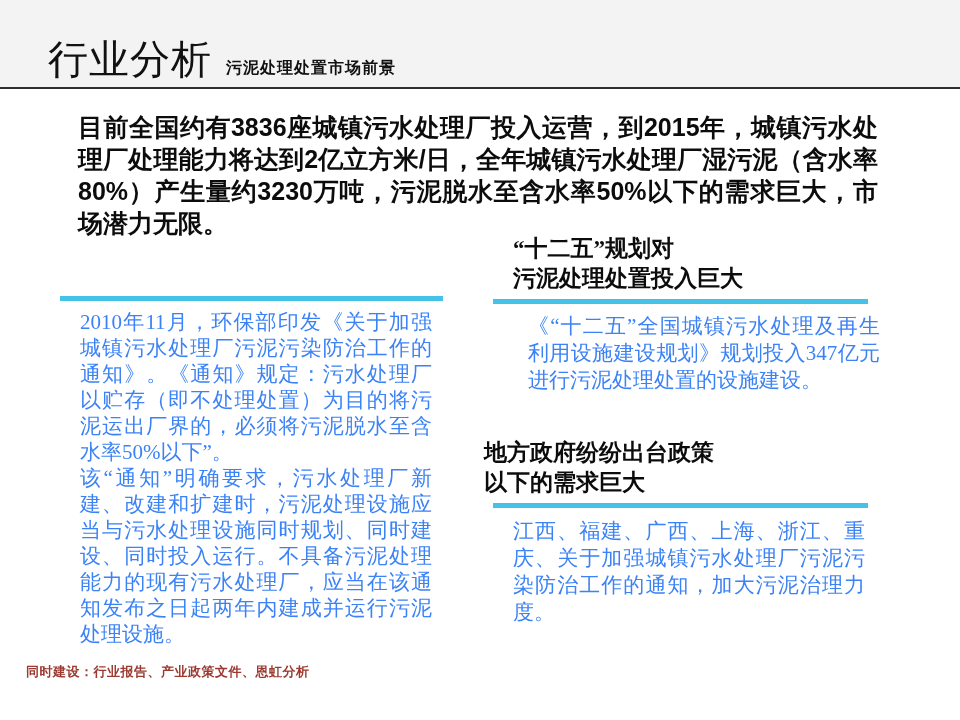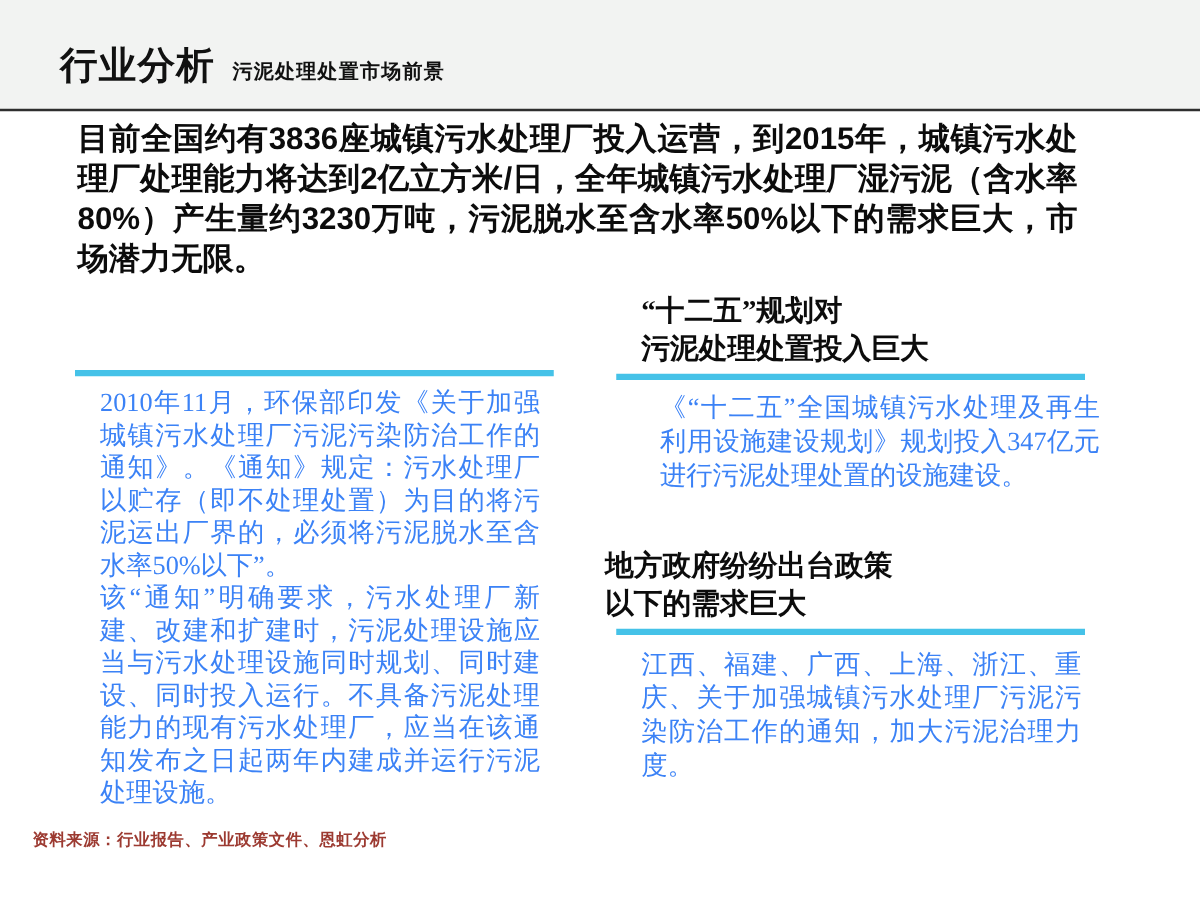--- a/index.html
+++ b/index.html
@@ -7,28 +7,28 @@
     position:relative;width:960px;height:720px;background:#ffffff;
     font-family:"Liberation Sans","DejaVu Sans",sans-serif;color:#111;
     overflow:hidden;
   }
   
   .header-band{
     position:absolute;left:0;top:0;width:960px;height:87px;
     background:#f2f3f2;display:flex;align-items:baseline;gap:14px;
     padding:32px 0 0 48px;box-sizing:border-box;
   }
-  .page-title{font-size:30px;font-weight:bold;letter-spacing:1px;text-align:right;}
+  .page-title{font-size:40px;font-weight:normal;letter-spacing:1px;text-align:right;}
   .page-subtitle{font-size:16px;font-weight:bold;letter-spacing:1px;}
   .header-rule{
     position:absolute;left:0;top:87px;width:960px;height:2px;background:#2e2e2e;
   }
   
   .intro{
-    position:absolute;left:62px;top:95px;width:800px;margin:0;
+    position:absolute;left:62px;top:95px;width:800px;margin:16px;
     font-size:25px;font-weight:bold;line-height:32px;color:#0c0c0c;
     text-align:justify;
   }
   
   .col-heading{
     position:absolute;font-family:"Liberation Serif","DejaVu Serif",serif;
     font-weight:bold;font-size:23px;line-height:30px;color:#0c0c0c;
   }
   .accent-bar{position:absolute;height:5px;background:#45c2e8;}
   .col-body{
@@ -77,15 +77,15 @@
   <div class="accent-bar bar-r1"></div>
   <div class="col-body r1-body">《“十二五”全国城镇污水处理及再生利用设施建设规划》规划投入347亿元进行污泥处理处置的设施建设。</div>
 
   <div class="col-heading r2-heading">
     <div>地方政府纷纷出台政策</div>
     <div>以下的需求巨大</div>
   </div>
   <div class="accent-bar bar-r2"></div>
   <div class="col-body r2-body">江西、福建、广西、上海、浙江、重庆、关于加强城镇污水处理厂污泥污染防治工作的通知，加大污泥治理力度。</div>
 
-  <div class="source-note">资料来源：行业报告、产业政策文件、恩虹分析</div>
+  <div class="source-note">同时建设：行业报告、产业政策文件、恩虹分析</div>
 
 </div>
 
 </body></html>

